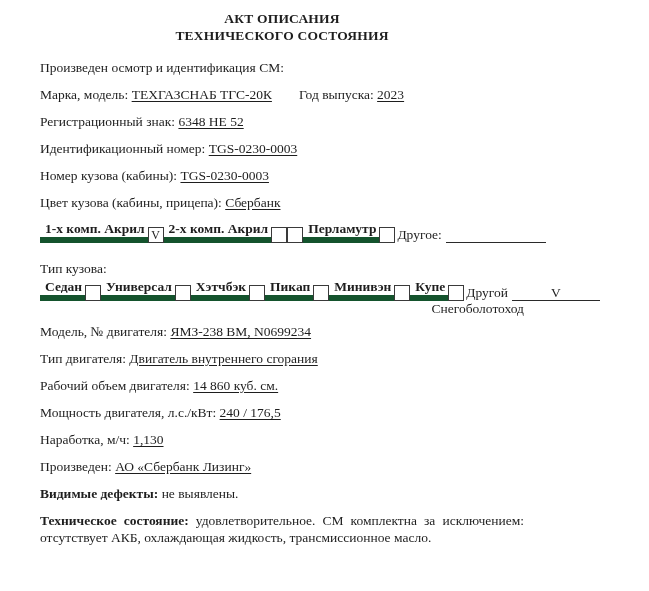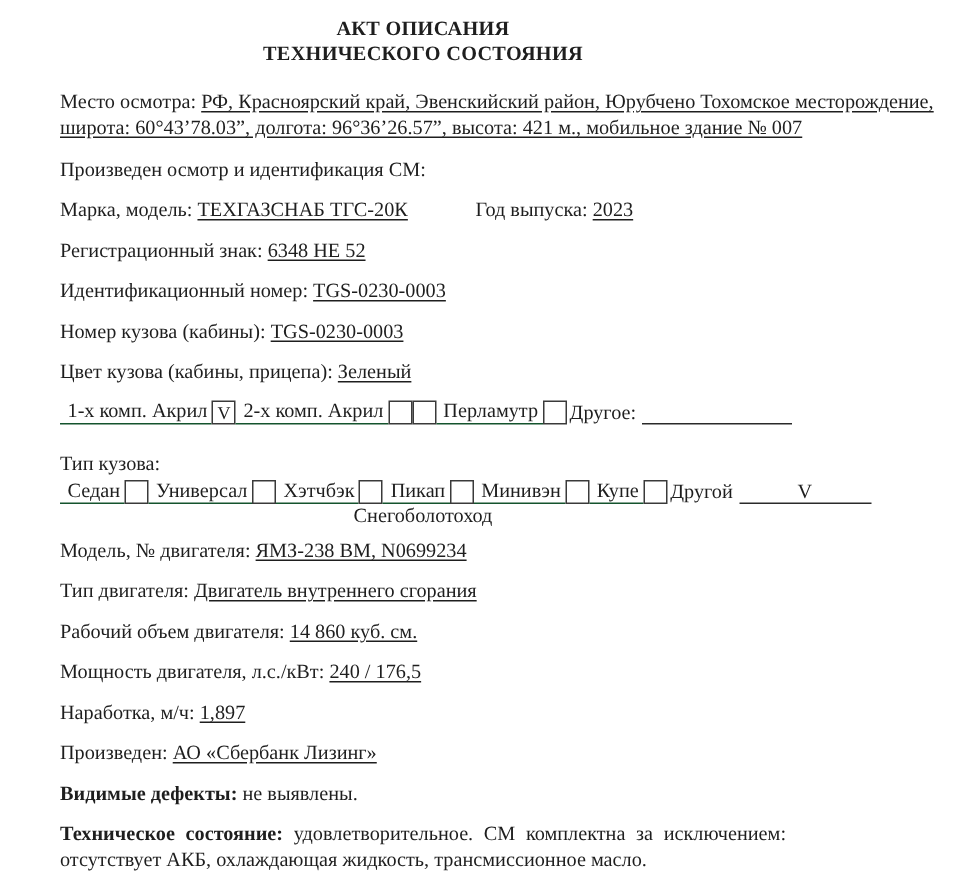--- a/index.html
+++ b/index.html
@@ -33,44 +33,45 @@
     line-height: 17px;
     white-space: nowrap;
   }
   .uv {
     text-decoration: underline;
     text-underline-offset: 2px;
   }
   .rel { position: relative; }
   .year-block {
     position: absolute;
-    left: 277px;
+    left: 259px;
     top: 0;
   }
   
   .cbrow {
     display: flex;
     justify-content: space-between;
     align-items: flex-end;
     margin: 4px 0 17px 0;
     line-height: 17px;
   }
   .cbrow2 {
     display: flex;
     justify-content: space-between;
     align-items: flex-end;
     margin: 2px 0 0 0;
     line-height: 17px;
   }
   .cbitem { white-space: nowrap; display: inline-flex; align-items: flex-end; }
   .cl {
     display: inline-block;
-    border-bottom: 1px solid #14532d;
+    border-bottom: 6px solid #14532d;
     padding: 0 3px 1px 5px;
     line-height: 15px;
+    font-weight: bold;
   }
   .cb {
     display: inline-block;
     box-sizing: border-box;
     width: 16px;
     height: 16px;
     border: 1px solid #3a3a3a;
     text-align: center;
     line-height: 14px;
     font-size: 12px;
@@ -80,21 +81,21 @@
   .blank {
     display: inline-block;
     border-bottom: 1px solid #2a2a2a;
     height: 15px;
     text-align: center;
     line-height: 15px;
   }
   .blank-other { width: 100px; }
   .blank-other2 { width: 88px; }
   .note-line {
-    text-align: center;
+    text-align: right;
     line-height: 15px;
     margin: 0 0 7px 0;
     font-family: Liberation Serif, serif;
   }
   .just {
     white-space: normal;
     text-align: justify;
     margin: 2px 0 0 0;
   }
   b { font-weight: bold; }
@@ -102,26 +103,20 @@
 </head>
 <body>
 
 <div class="page">
 
   <div class="doc-title">
     <div>АКТ ОПИСАНИЯ</div>
     <div>ТЕХНИЧЕСКОГО СОСТОЯНИЯ</div>
   </div>
 
-  <p class="line" style="margin-bottom:11px">
-    <span>Место осмотра:</span>
-    <span class="uv">РФ, Красноярский край, Эвенскийский район, Юрубчено Тохомское месторождение,</span>
-    <br>
-    <span class="uv">широта: 60°43’78.03”, долгота: 96°36’26.57”, высота: 421 м., мобильное здание № 007</span>
-  </p>
 
   <p class="line">Произведен осмотр и идентификация СМ:</p>
 
   <p class="line rel">
     <span>Марка, модель:</span>
     <span class="uv">ТЕХГАЗСНАБ ТГС-20К</span>
     <span class="year-block">
       <span>Год выпуска:</span>
       <span class="uv">2023</span>
     </span>
@@ -138,21 +133,21 @@
   </p>
 
 
   <p class="line">
     <span>Номер кузова (кабины):</span>
     <span class="uv">TGS-0230-0003</span>
   </p>
 
   <p class="line">
     <span>Цвет кузова (кабины, прицепа):</span>
-    <span class="uv">Зеленый</span>
+    <span class="uv">Сбербанк</span>
   </p>
 
   <div class="cbrow">
     <span class="cbitem">
       <span class="cl">1-х комп. Акрил</span>
         <span class="cb">V</span>
     </span>
     <span class="cbitem">
       <span class="cl">2-х комп. Акрил</span>
         <span class="cb"></span>
@@ -220,21 +215,21 @@
     <span class="uv">14 860 куб. см.</span>
   </p>
 
   <p class="line">
     <span>Мощность двигателя, л.с./кВт:</span>
     <span class="uv">240 / 176,5</span>
   </p>
 
   <p class="line">
     <span>Наработка, м/ч:</span>
-    <span class="uv">1,897</span>
+    <span class="uv">1,130</span>
   </p>
 
   <p class="line">
     <span>Произведен:</span>
     <span class="uv">АО «Сбербанк Лизинг»</span>
   </p>
 
   <p class="line">
     <b>Видимые дефекты:</b>
     <span>не выявлены.</span>

